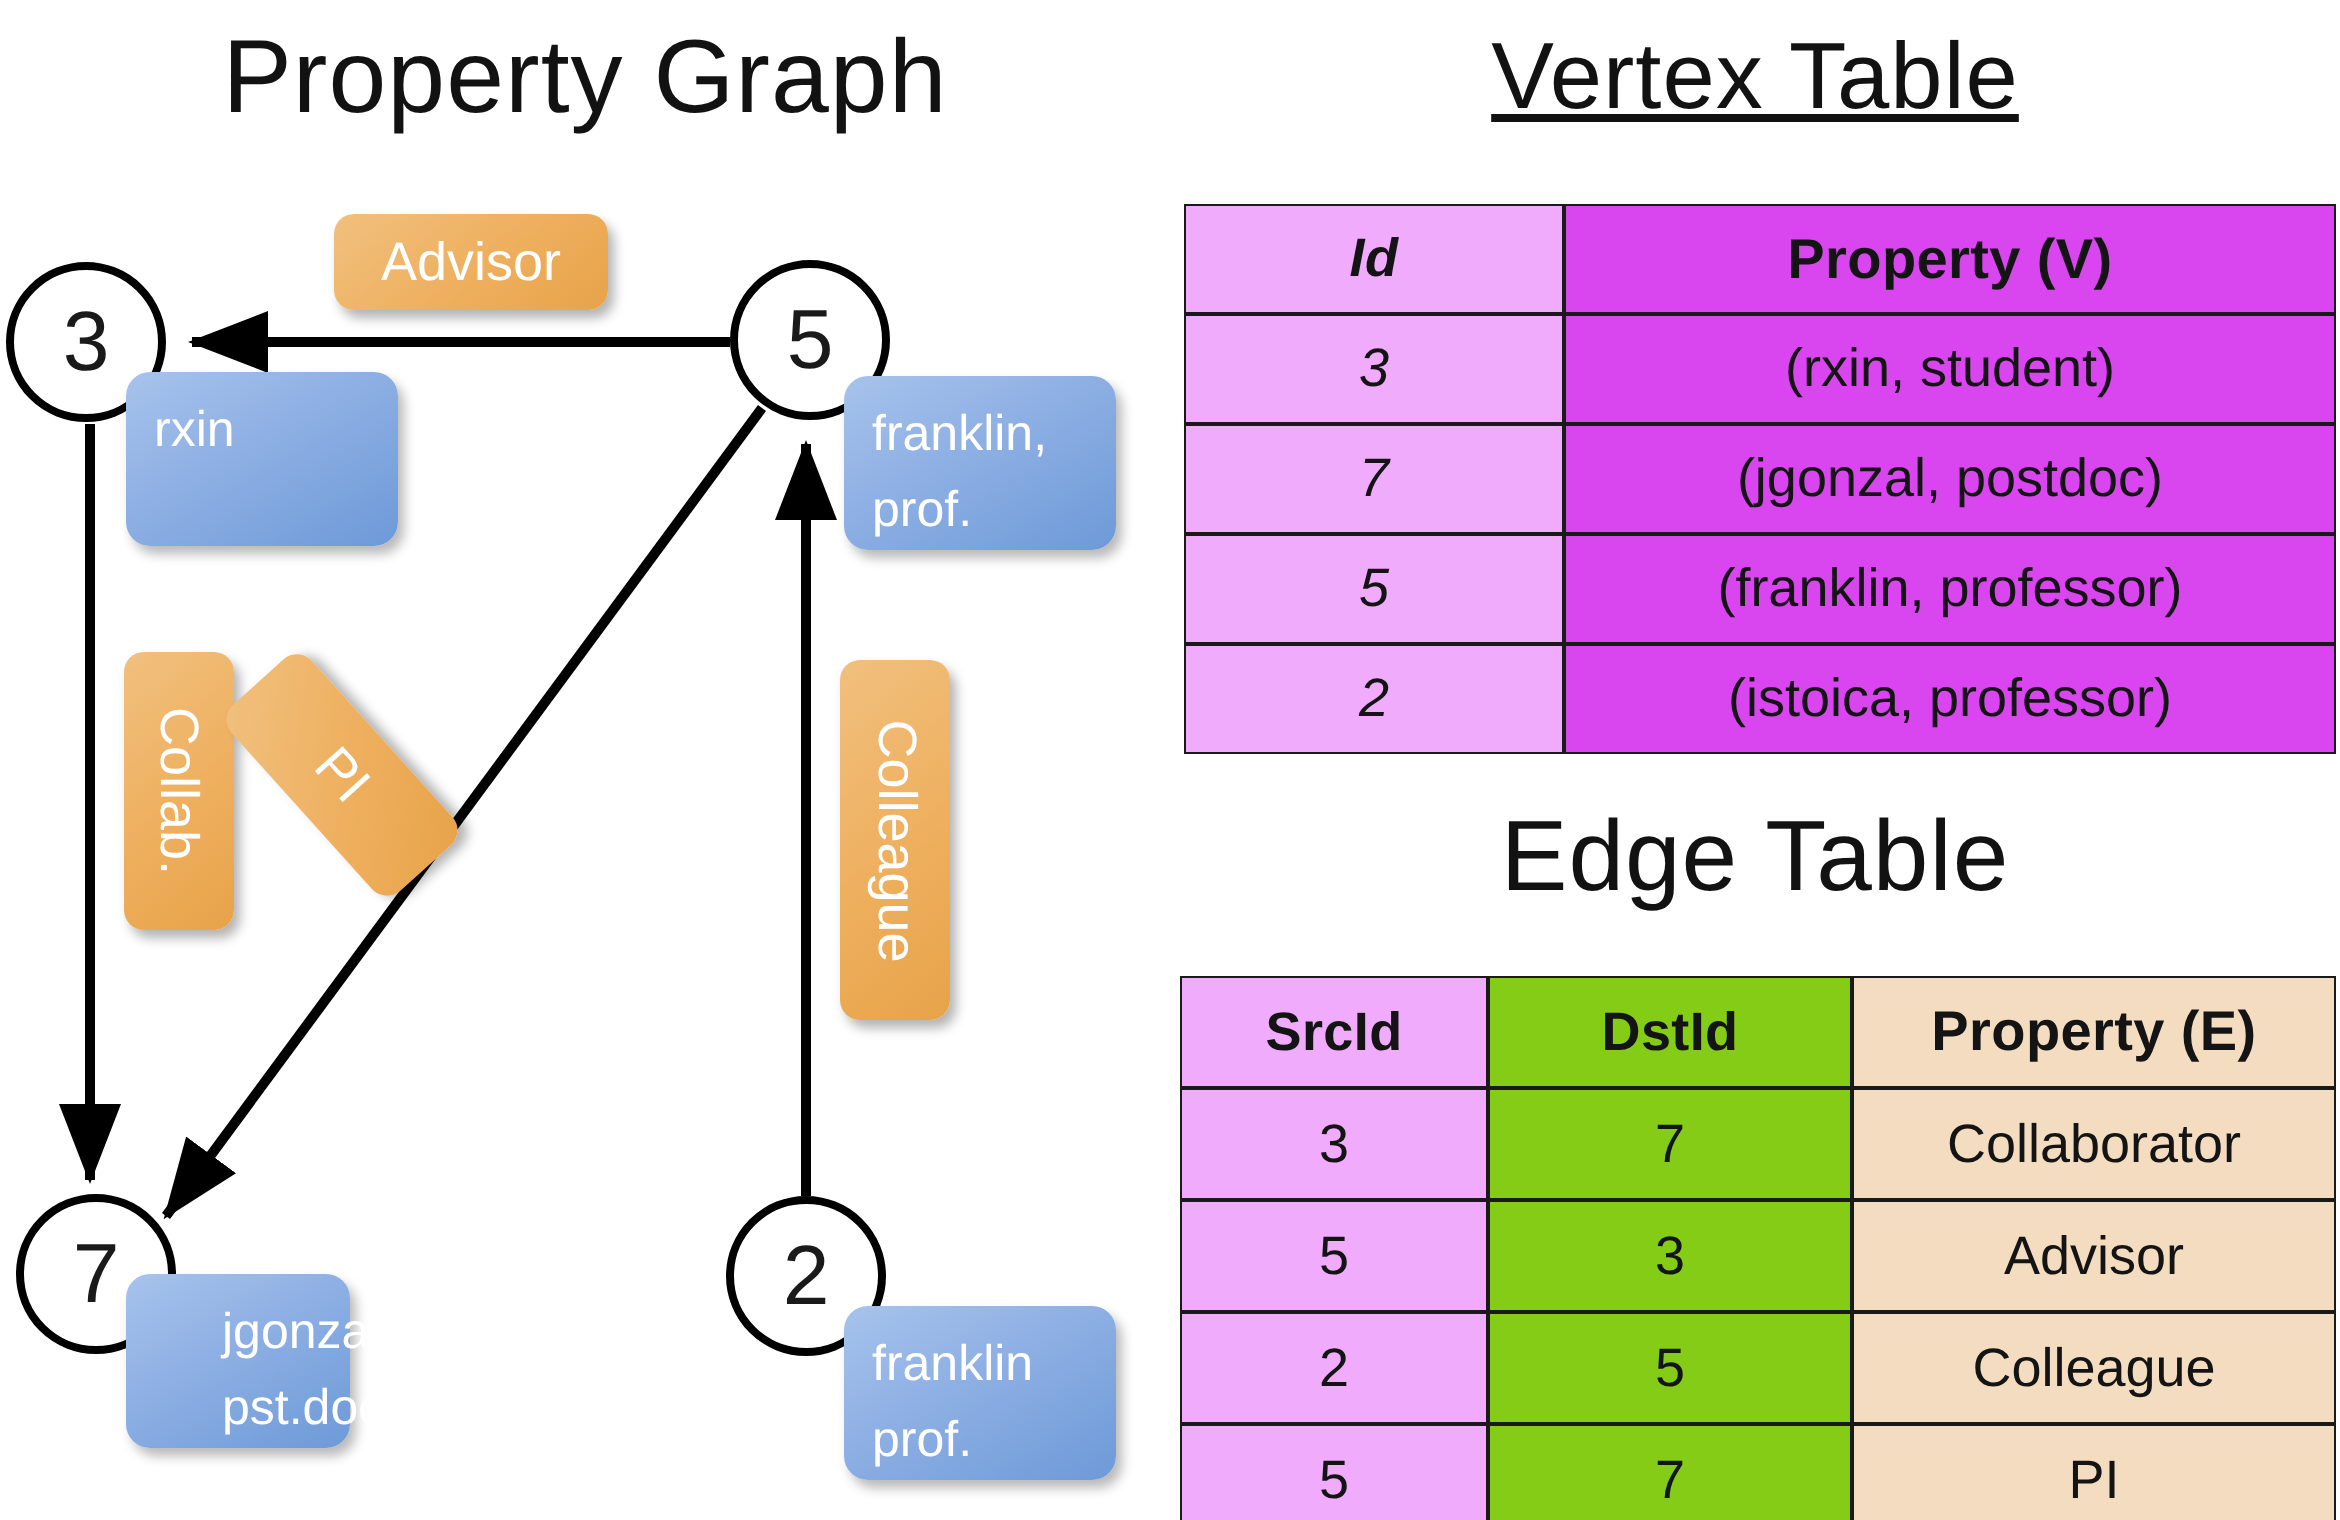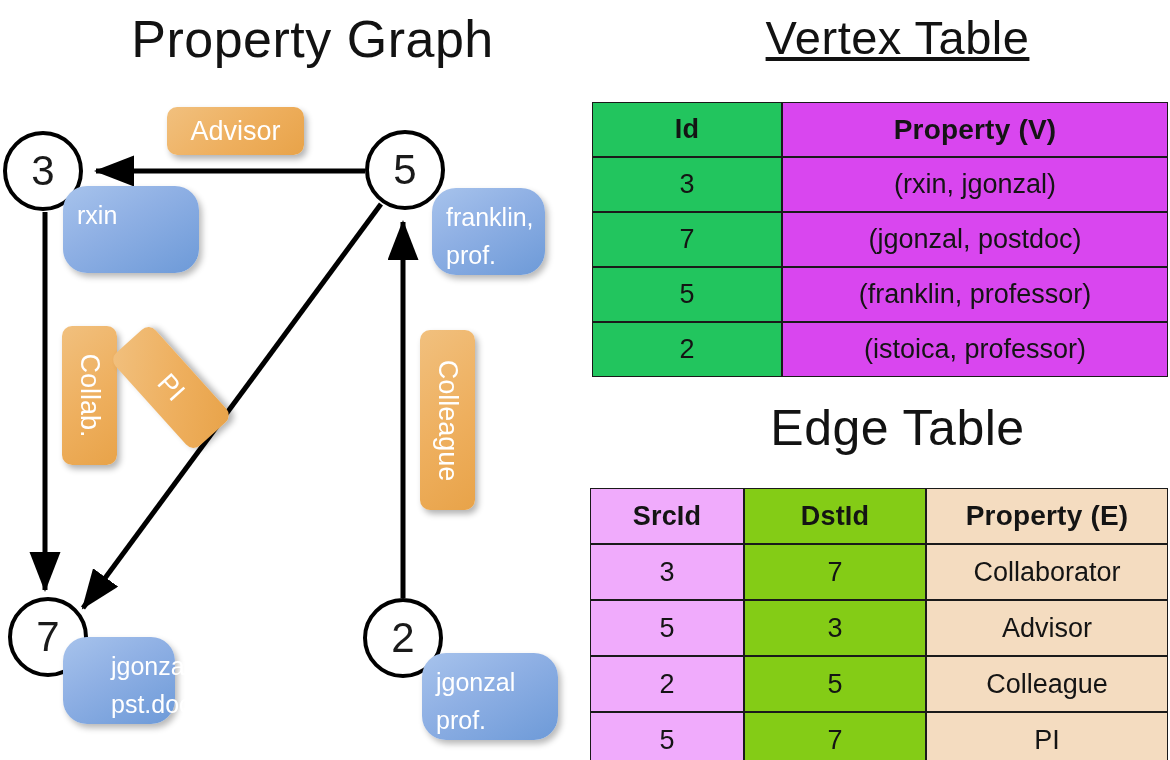--- a/index.html
+++ b/index.html
@@ -17,21 +17,20 @@
   }
 
   
   .title {
     position: absolute;
     font-family: "Liberation Sans", sans-serif;
     font-weight: 300;
     color: #121212;
     letter-spacing: 0.5px;
     white-space: nowrap;
-    margin-left: 20px;
   }
   #title-property-graph {
     left: 0; top: 8px; width: 585px;
     text-align: center;
     font-size: 52px;
     line-height: 62px;
   }
   #title-vertex-table {
     left: 585px; top: 8px; width: 585px;
     text-align: center;
@@ -70,21 +69,21 @@
     justify-content: center;
     font-size: 42px;
     font-weight: 300;
     color: #1a1a1a;
     z-index: 4;
   }
   .node span { line-height: 1; display:block; }
 
   .prop-badge {
     position: absolute;
-    border-radius: 24px;
+    border-radius: 12px;
     background: linear-gradient(150deg, #a7c3ec 0%, #8fb0e4 42%, #6d9ad8 100%);
     box-shadow: 3px 4px 6px rgba(0,0,0,0.28);
     color: #ffffff;
     font-size: 25px;
     line-height: 38px;
     padding: 10px 0 10px 14px;
     box-sizing: border-box;
     z-index: 6;
     font-weight: 300;
   }
@@ -133,21 +132,21 @@
   .data-table th {
     font-weight: 700;
     letter-spacing: 0.2px;
   }
 
   #vertex-table {
     left: 592px; top: 102px;
     width: 576px;
   }
   #vertex-table th, #vertex-table td { height: 53px; font-size: 27px; }
-  #vertex-table th:first-child, #vertex-table td:first-child { width: 188px; background: #22c55e; }
+  #vertex-table th:first-child, #vertex-table td:first-child { width: 188px; background: #f0abfc; font-style: italic; }
   #vertex-table .prop-col { background: #d946ef; }
   #vertex-table th.prop-col { font-size: 28px; }
 
   #edge-table {
     left: 590px; top: 488px;
     width: 578px;
   }
   #edge-table th, #edge-table td { height: 54px; font-size: 27px; }
   #edge-table th:nth-child(1), #edge-table td:nth-child(1) { width: 152px; background:#f0abfc; }
   #edge-table th:nth-child(2), #edge-table td:nth-child(2) { width: 180px; background:#84cc16; }
@@ -188,30 +187,30 @@
   <div class="node" style="left:8px; top:597px;">
     <span>7</span>
   </div>
   <div class="node" style="left:363px; top:598px;">
     <span>2</span>
   </div>
 
   <div class="prop-badge" style="left:63px; top:186px; width:136px; height:87px;">
     <div>rxin</div>
   </div>
-  <div class="prop-badge" style="left:432px; top:188px; width:113px; height:87px;">
+  <div class="prop-badge" style="left:422px; top:188px; width:136px; height:87px;">
     <div>franklin,</div>
     <div>prof.</div>
   </div>
   <div class="prop-badge" style="left:63px; top:637px; width:112px; height:87px;padding-left:48px;">
     <div>jgonzal,</div>
     <div>pst.doc.</div>
   </div>
   <div class="prop-badge" style="left:422px; top:653px; width:136px; height:87px;">
-    <div>jgonzal</div>
+    <div>franklin</div>
     <div>prof.</div>
   </div>
 
   <div class="edge-badge" style="left:167px; top:107px; width:137px; height:48px;">
     <span>Advisor</span>
   </div>
 
   <div class="edge-badge vertical" style="left:62px; top:326px; width:55px; height:139px;">
     <span>Collab.</span>
   </div>
@@ -228,21 +227,21 @@
 <table class="data-table" id="vertex-table">
   <thead>
     <tr>
       <th>Id</th>
       <th class="prop-col">Property (V)</th>
     </tr>
   </thead>
   <tbody>
     <tr>
       <td>3</td>
-      <td class="prop-col">(rxin, jgonzal)</td>
+      <td class="prop-col">(rxin, student)</td>
     </tr>
     <tr>
       <td>7</td>
       <td class="prop-col">(jgonzal, postdoc)</td>
     </tr>
     <tr>
       <td>5</td>
       <td class="prop-col">(franklin, professor)</td>
     </tr>
     <tr>

